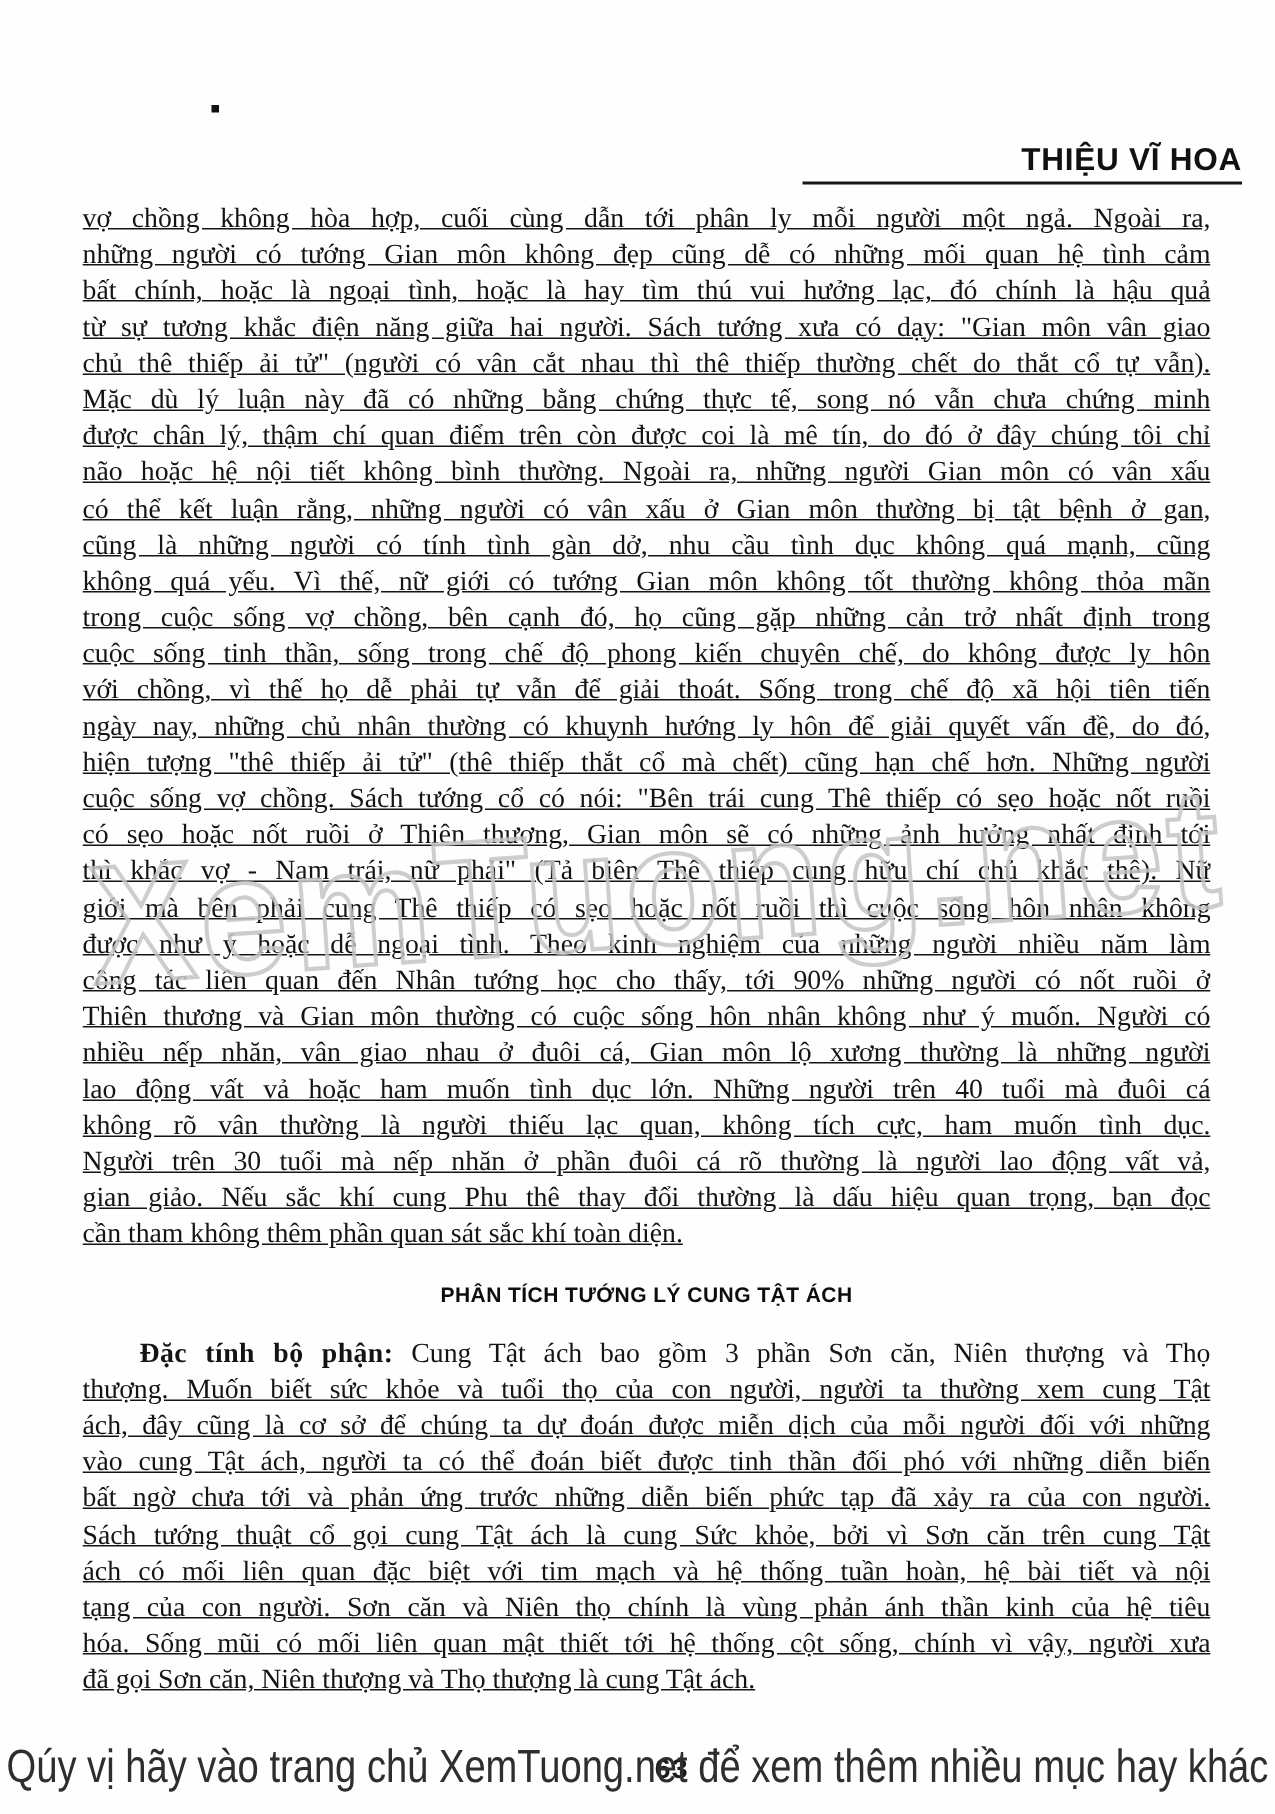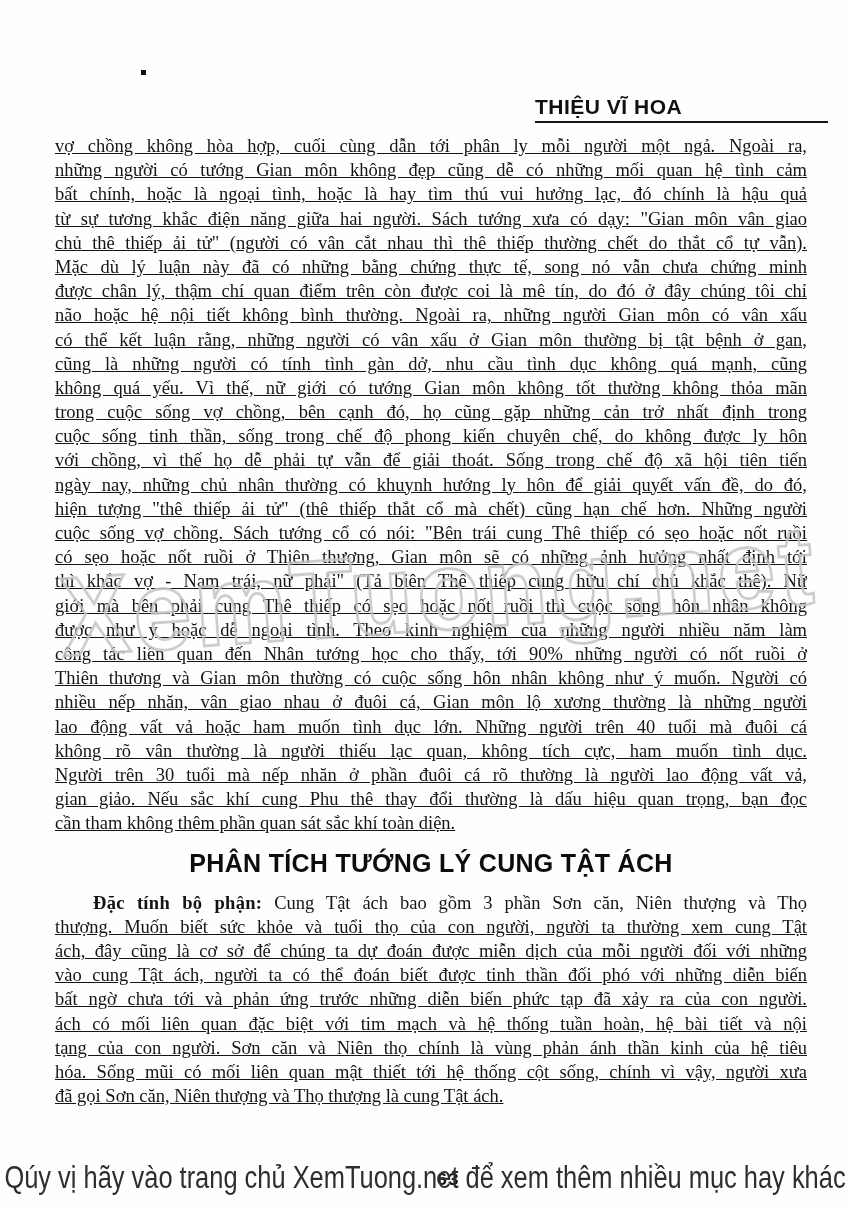--- a/index.html
+++ b/index.html
@@ -4,36 +4,36 @@
 <style>
   html,body{margin:0;padding:0;}
   body{background:#ffffff;font-family:"Liberation Serif",serif;}
   .page{
     position:relative;width:850px;height:1209px;background:#fefefe;
     overflow:hidden;color:#151515;
   }
   .speck{position:absolute;left:141px;top:70px;width:5px;height:5px;background:#111;}
   .header{
     position:absolute;left:535px;top:95px;width:293px;
-    font-family:"Liberation Sans",sans-serif;
+    text-align:right;font-family:"Liberation Sans",sans-serif;
     font-weight:bold;font-size:21px;letter-spacing:0.5px;
     border-bottom:2.5px solid #161616;padding-bottom:2px;color:#111;
   }
   .textblock{
     position:absolute;left:55px;top:134px;width:752px;
     font-size:18.5px;line-height:24.2px;color:#141414;
   }
   .line{text-align:justify;text-align-last:justify;white-space:normal;height:24.2px;overflow:hidden;text-decoration:underline;}
   .line.last{text-align-last:left;}
   .p2-first{text-align:justify;text-align-last:justify;text-indent:38px;height:24.2px;overflow:hidden;}
   .lead-bold{font-weight:bold;letter-spacing:0.3px;}
   .section-heading{
     margin:16px 0 15px 0;text-align:center;
     font-family:"Liberation Sans",sans-serif;font-weight:bold;
-    font-size:25px;letter-spacing:0.3px;color:#0d0d0d;
+    font-size:14px;letter-spacing:0.3px;color:#0d0d0d;
   }
   .watermark{
     position:absolute;left:18px;top:528px;width:820px;height:185px;
     z-index:3;pointer-events:none;opacity:0.85;
   }
   .pagenum{
     position:absolute;left:436px;top:1169px;z-index:1;
     font-family:Liberation Mono, monospace;font-weight:bold;font-size:19px;color:#1b1b1b;text-align:right;
   }
   .footer{
@@ -91,20 +91,21 @@
 
     <div>
       <div class="p2-first">
         <span class="lead-bold">Đặc tính bộ phận:</span><span> Cung Tật ách bao gồm 3 phần Sơn căn, Niên thượng và Thọ</span>
       </div>
       <div>
           <div class="line">thượng. Muốn biết sức khỏe và tuổi thọ của con người, người ta thường xem cung Tật</div>
           <div class="line">ách, đây cũng là cơ sở để chúng ta dự đoán được miễn dịch của mỗi người đối với những</div>
           <div class="line">vào cung Tật ách, người ta có thể đoán biết được tinh thần đối phó với những diễn biến</div>
           <div class="line">bất ngờ chưa tới và phản ứng trước những diễn biến phức tạp đã xảy ra của con người.</div>
+          <div class="line">Sách tướng thuật cổ gọi cung Tật ách là cung Sức khỏe, bởi vì Sơn căn trên cung Tật</div>
           <div class="line">ách có mối liên quan đặc biệt với tim mạch và hệ thống tuần hoàn, hệ bài tiết và nội</div>
           <div class="line">tạng của con người. Sơn căn và Niên thọ chính là vùng phản ánh thần kinh của hệ tiêu</div>
           <div class="line">hóa. Sống mũi có mối liên quan mật thiết tới hệ thống cột sống, chính vì vậy, người xưa</div>
           <div class="line last">đã gọi Sơn căn, Niên thượng và Thọ thượng là cung Tật ách.</div>
         </div>
     </div>
 
   </div>
 
   <svg class="watermark" viewBox="0 0 820 185" xmlns="http://www.w3.org/2000/svg">

